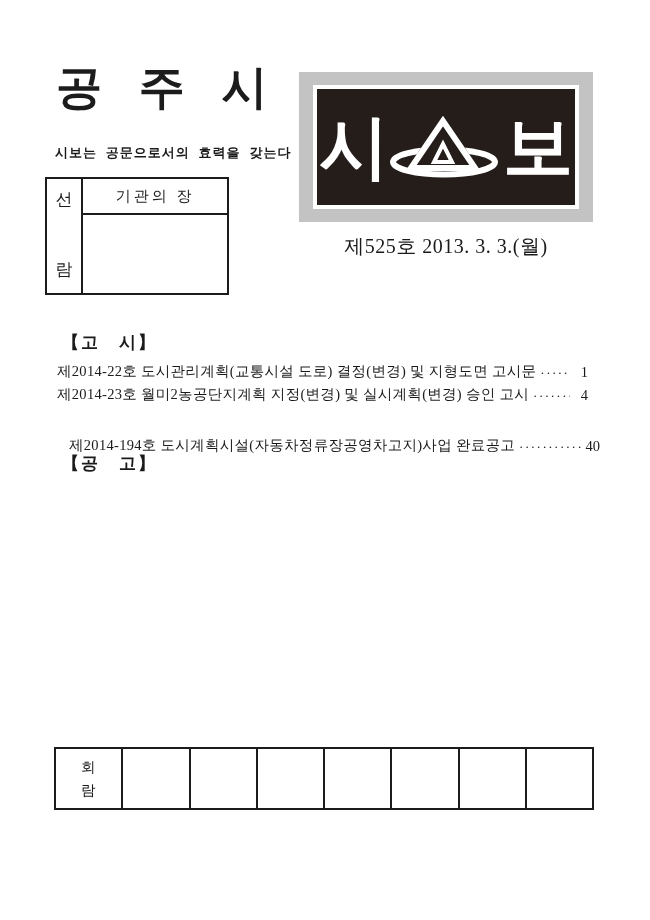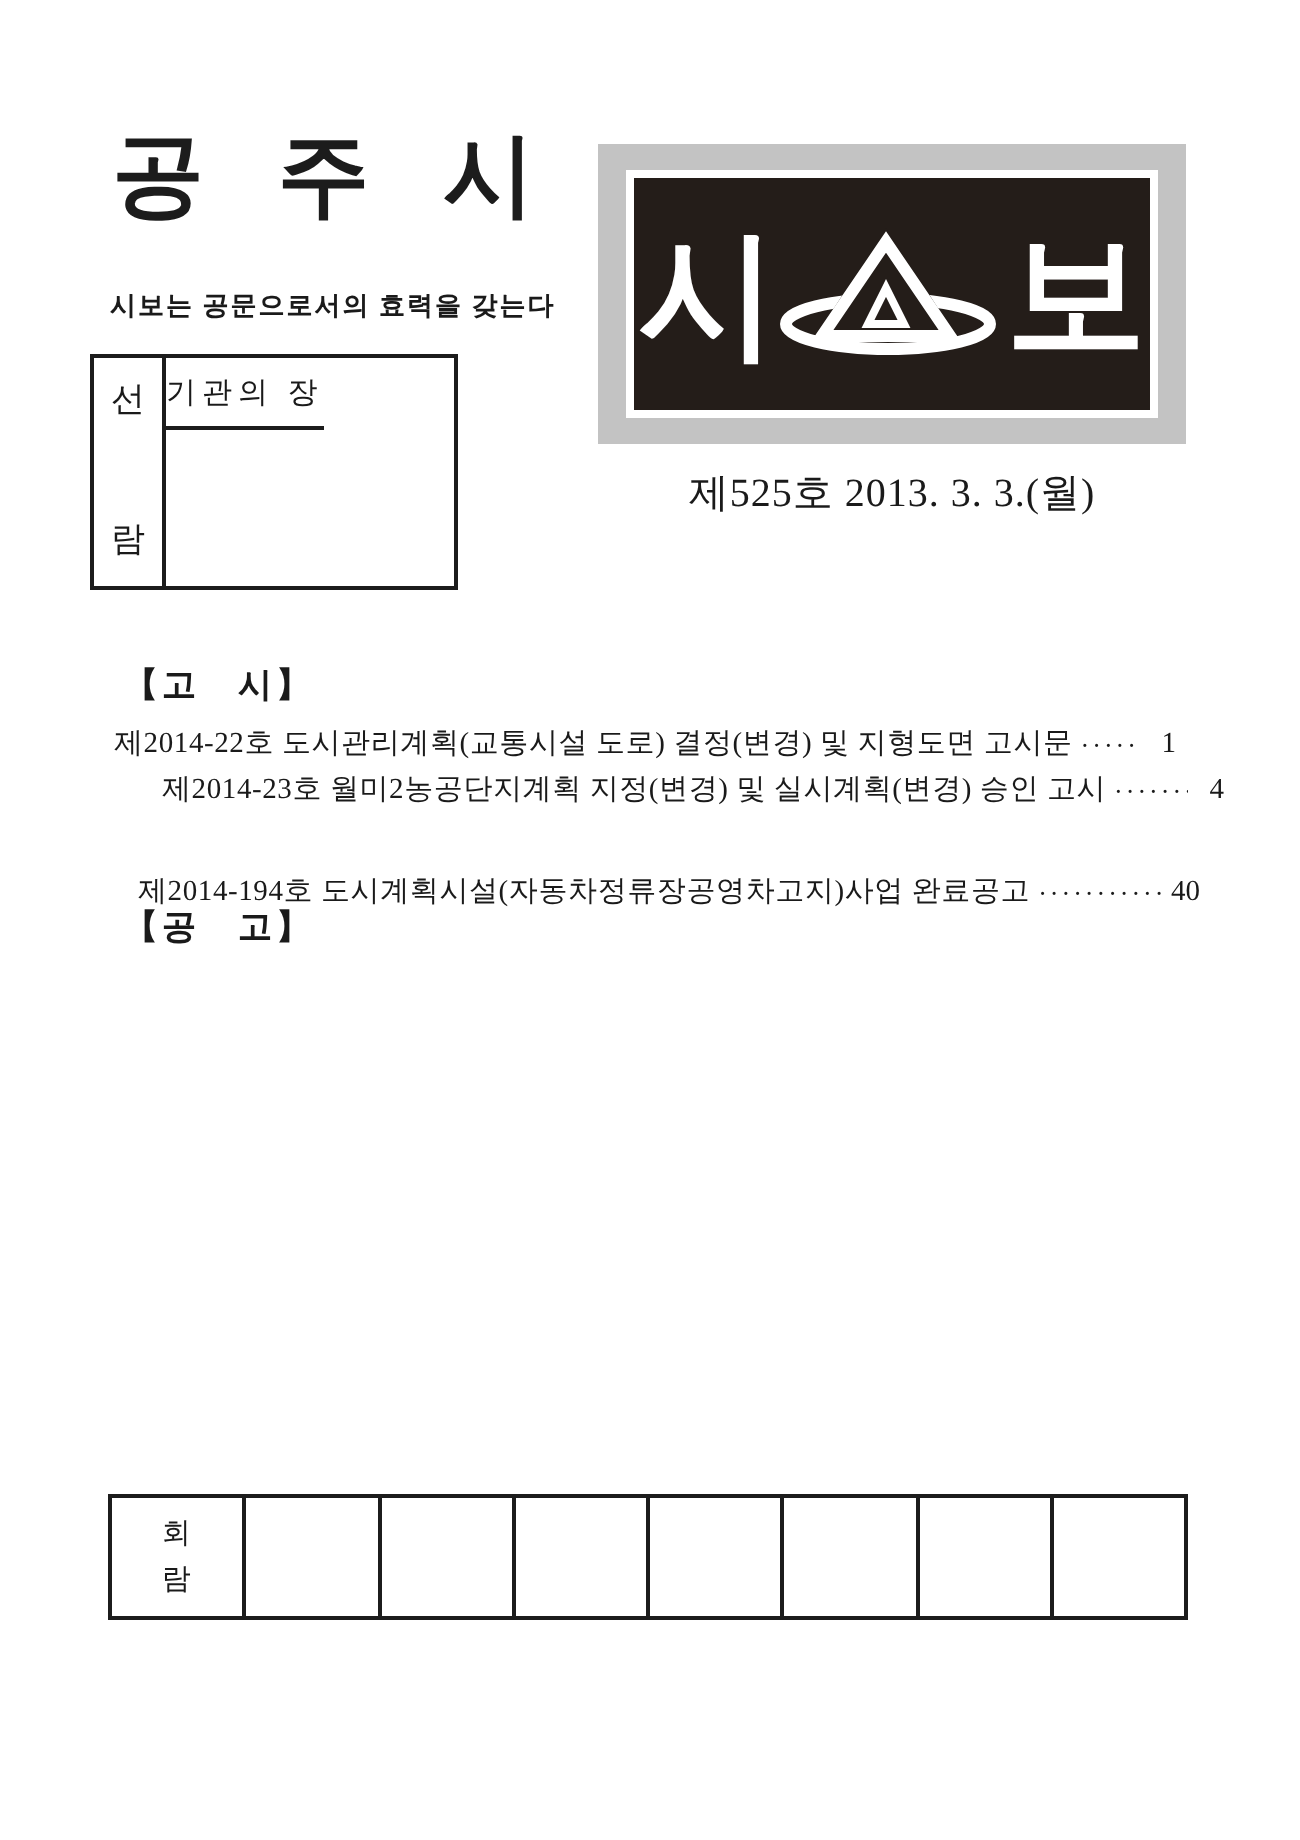--- a/index.html
+++ b/index.html
@@ -12,35 +12,35 @@
 
   
   .city-title{
     position:absolute;left:56px;top:62px;
     font-family:"Liberation Sans", sans-serif;
     font-weight:bold;font-size:46px;line-height:1.1;
     letter-spacing:12px;color:#1c1c1c;white-space:nowrap;
   }
   .motto{
     position:absolute;left:55px;top:144px;
-    font-family:Liberation Serif, serif;
+    font-family:Liberation Mono, monospace;
     font-weight:bold;font-size:13px;letter-spacing:1px;white-space:nowrap;
   }
 
   
   .approval{
     position:absolute;left:45px;top:177px;width:184px;height:118px;
     border:2px solid #1c1c1c;box-sizing:border-box;display:flex;background:#fff;
   }
   .approval-side{
     width:36px;border-right:2px solid #1c1c1c;box-sizing:border-box;
     display:flex;flex-direction:column;justify-content:space-between;align-items:center;
     padding:9px 0 12px;font-size:17px;
   }
-  .approval-main{flex:1;display:flex;flex-direction:row;}
+  .approval-main{flex:1;display:flex;flex-direction:column;}
   .approval-header{
     height:36px;border-bottom:2px solid #1c1c1c;box-sizing:border-box;
     display:flex;align-items:center;justify-content:center;
     font-size:15px;letter-spacing:3px;
   }
   .approval-body{flex:1;}
 
   
   .masthead{
     position:absolute;left:299px;top:72px;width:294px;height:150px;
@@ -67,21 +67,21 @@
     position:absolute;left:62px;font-size:17px;font-weight:bold;
     letter-spacing:2px;white-space:nowrap;
   }
   .h-gosi{top:331px;}
   .h-gonggo{top:452px;}
   .toc-row{
     position:absolute;left:57px;width:531px;
     display:flex;align-items:flex-end;font-size:14.5px;white-space:nowrap;
   }
   .r1{top:362px;}
-  .r2{top:385px;margin-left:24px;}
+  .r2{top:385px;}
   .r3{top:436px;margin-left:12px;}
   .toc-title{flex:0 0 auto;letter-spacing:0.3px;}
   .toc-dots{
     flex:1 1 auto;overflow:hidden;white-space:nowrap;
     margin:0 4px;font-size:13px;letter-spacing:1.5px;color:#1a1a1a;
   }
   .toc-page{flex:0 0 auto;min-width:14px;text-align:right;}
 
   
   .circulation{

